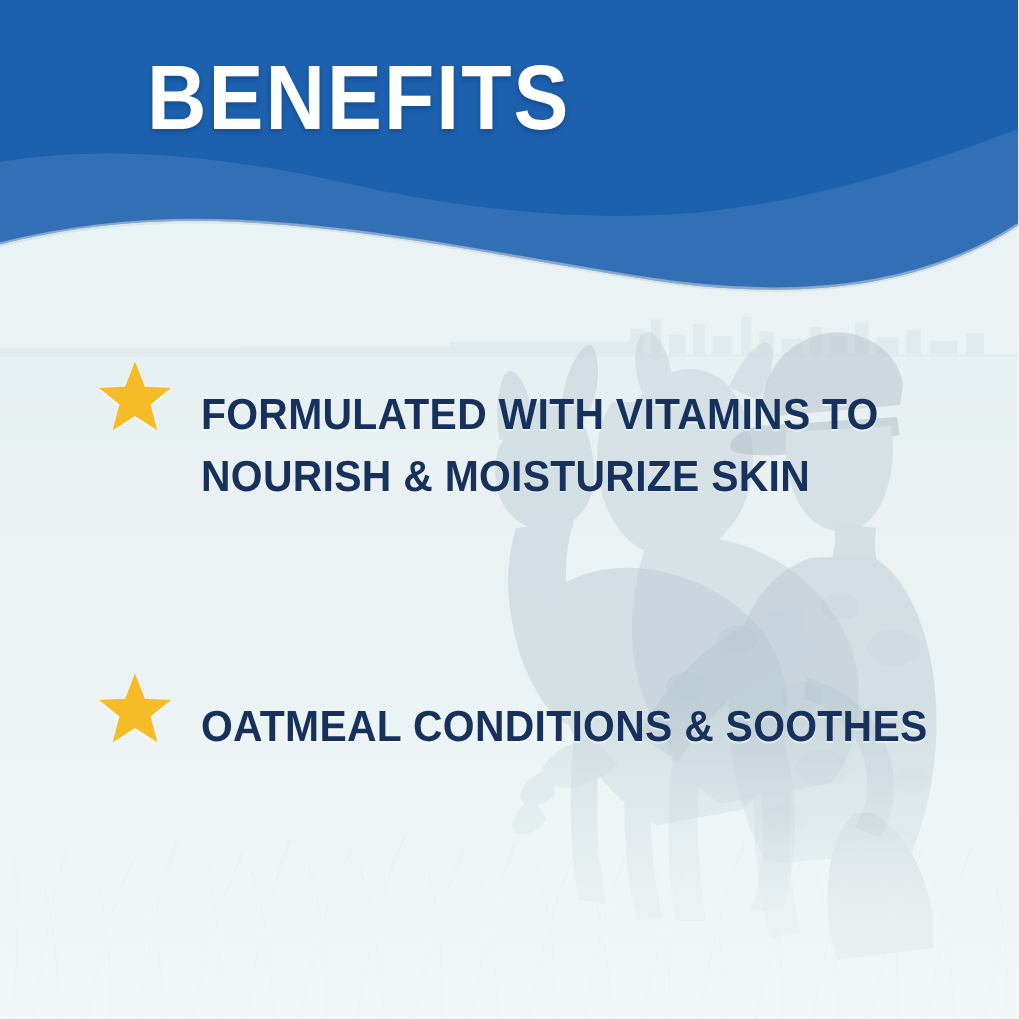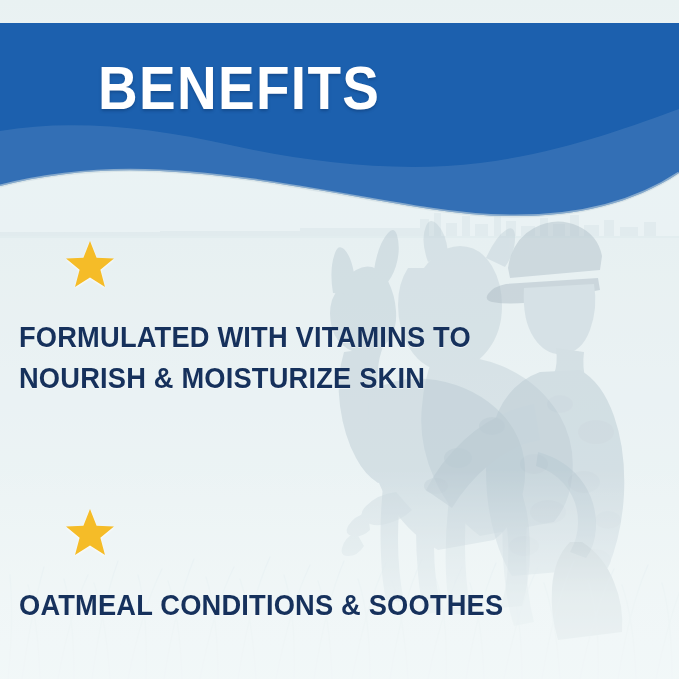--- a/index.html
+++ b/index.html
@@ -35,21 +35,20 @@
     height: 679px;
   }
 
   
   .header-band {
     position: absolute;
     left: 0;
     top: 0;
     width: 679px;
     height: 200px;
-    margin-top: 23px;
   }
   .header-svg {
     position: absolute;
     left: 0;
     top: 0;
     width: 679px;
     height: 200px;
     display: block;
   }
 
@@ -80,21 +79,20 @@
     padding: 0;
     list-style: none;
   }
   .benefit-item {
     position: relative;
     display: flex;
     align-items: flex-start;
     min-height: 70px;
     margin: 0 0 68px 0;
     padding: 0;
-    flex-direction: column;
   }
   .benefit-item:last-child {
     margin-bottom: 0;
   }
 
   .star-icon {
     flex: 0 0 auto;
     width: 50px;
     height: 48px;
     margin-left: 65px;

